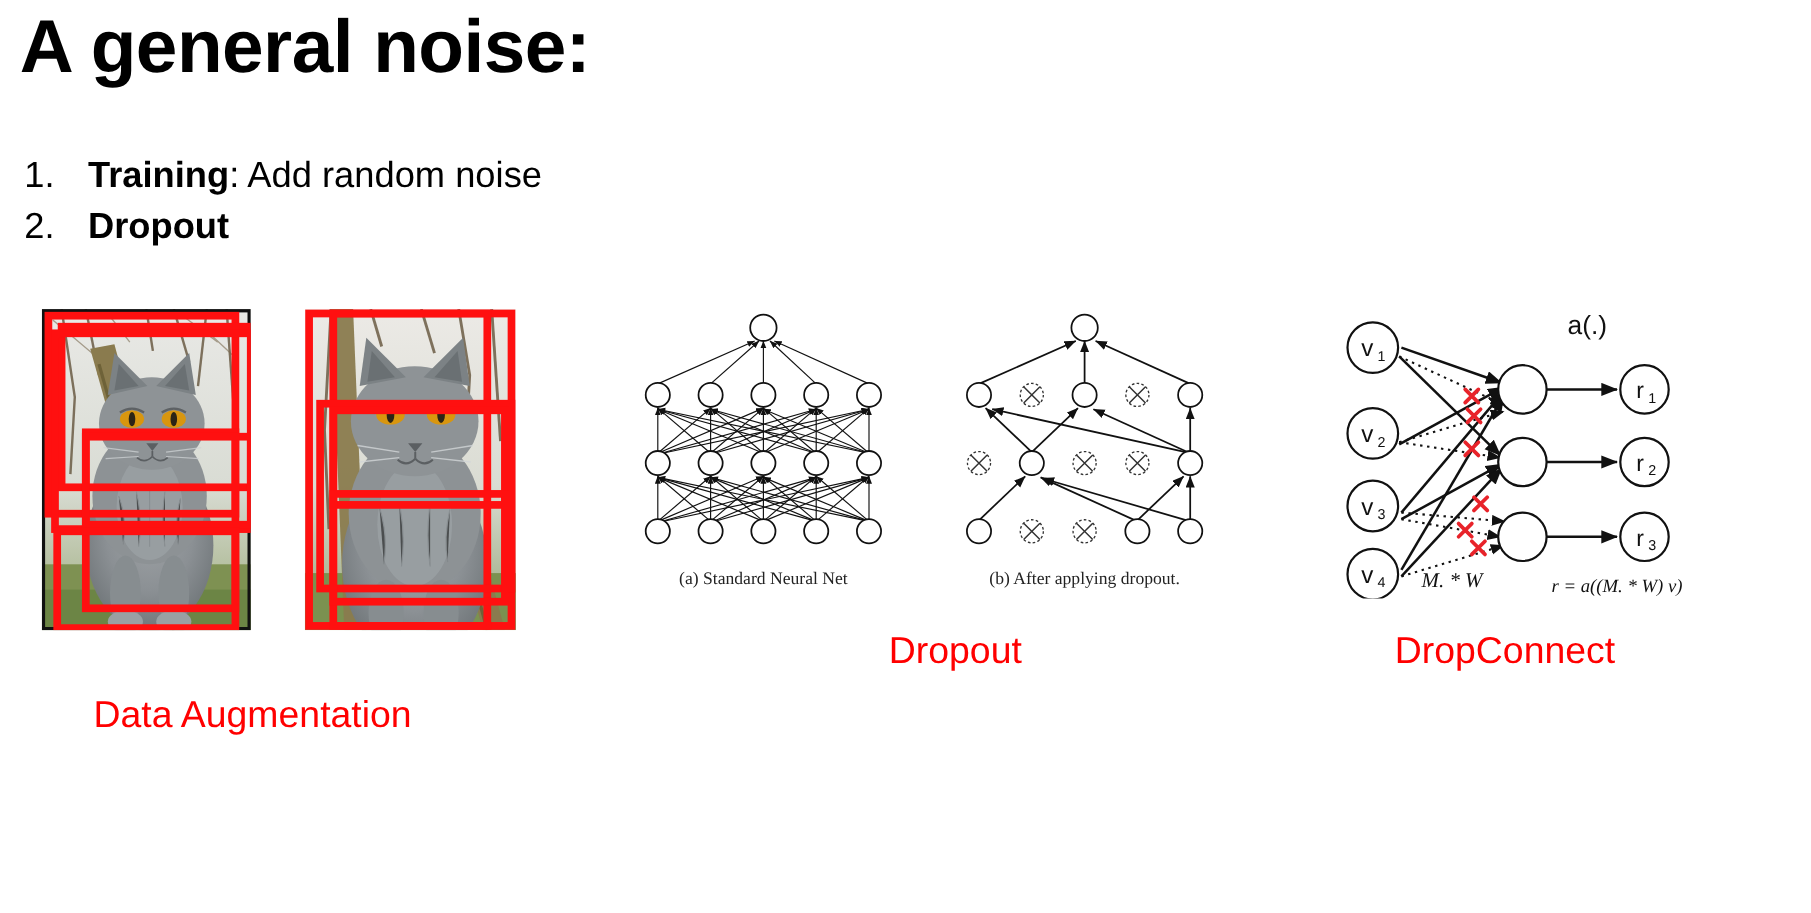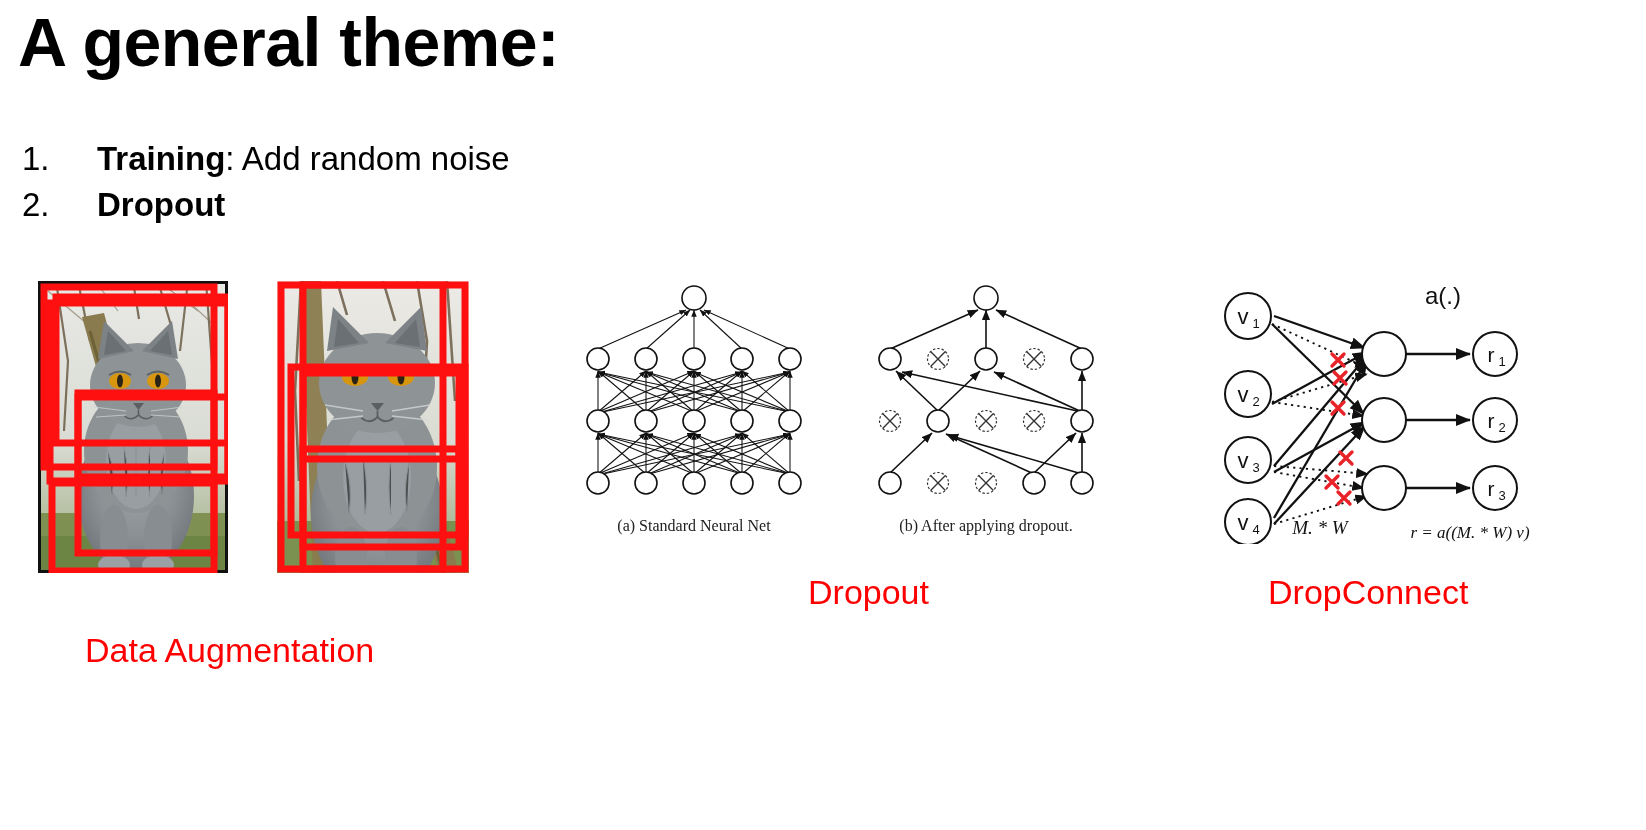--- a/index.html
+++ b/index.html
@@ -13,21 +13,21 @@
   .title{
     position:absolute;left:18px;top:8px;
     font-size:68px;font-weight:bold;letter-spacing:-0.5px;line-height:1.0;
     white-space:nowrap;
   }
 
   
   .bullets{position:absolute;left:22px;top:136px;}
   .bullet-row{display:flex;align-items:baseline;height:46px;font-size:33px;line-height:46px;white-space:nowrap;}
   .bullet-num{width:58px;flex:0 0 58px;}
-  .bullet-strong{font-weight:bold;margin-left:17px;}
+  .bullet-strong{font-weight:bold;}
   .bullet-rest{font-weight:normal;}
 
   
   .photo{position:absolute;overflow:hidden;}
   .photo .frame{position:absolute;inset:0;border:3px solid #111;box-sizing:border-box;}
   .photo-canvas{position:absolute;inset:0;}
   .boxes{position:absolute;inset:0;}
   .boxes rect{fill:none;stroke:#ff1010;stroke-width:7;}
 
   #photo1{left:38px;top:281px;width:190px;height:292px;}
@@ -45,21 +45,21 @@
   #cap-data-aug{left:85px;top:607px;margin-top:24px;}
   #cap-dropout{left:808px;top:573px;}
   #cap-dropconnect{left:1268px;top:573px;}
   #cap-bottom{left:491px;top:721px;font-size:34px;}
 </style>
 </head>
 <body>
 
 <div class="slide">
 
-  <div class="title">A general theme:</div>
+  <div class="title">A general noise:</div>
 
   <div class="bullets">
     <div class="bullet-row">
       <span class="bullet-num">1.</span>
       <span class="bullet-strong">Training</span>
       <span class="bullet-rest">: Add random noise</span>
     </div>
     <div class="bullet-row">
       <span class="bullet-num">2.</span>
       <span class="bullet-strong">Dropout</span>

